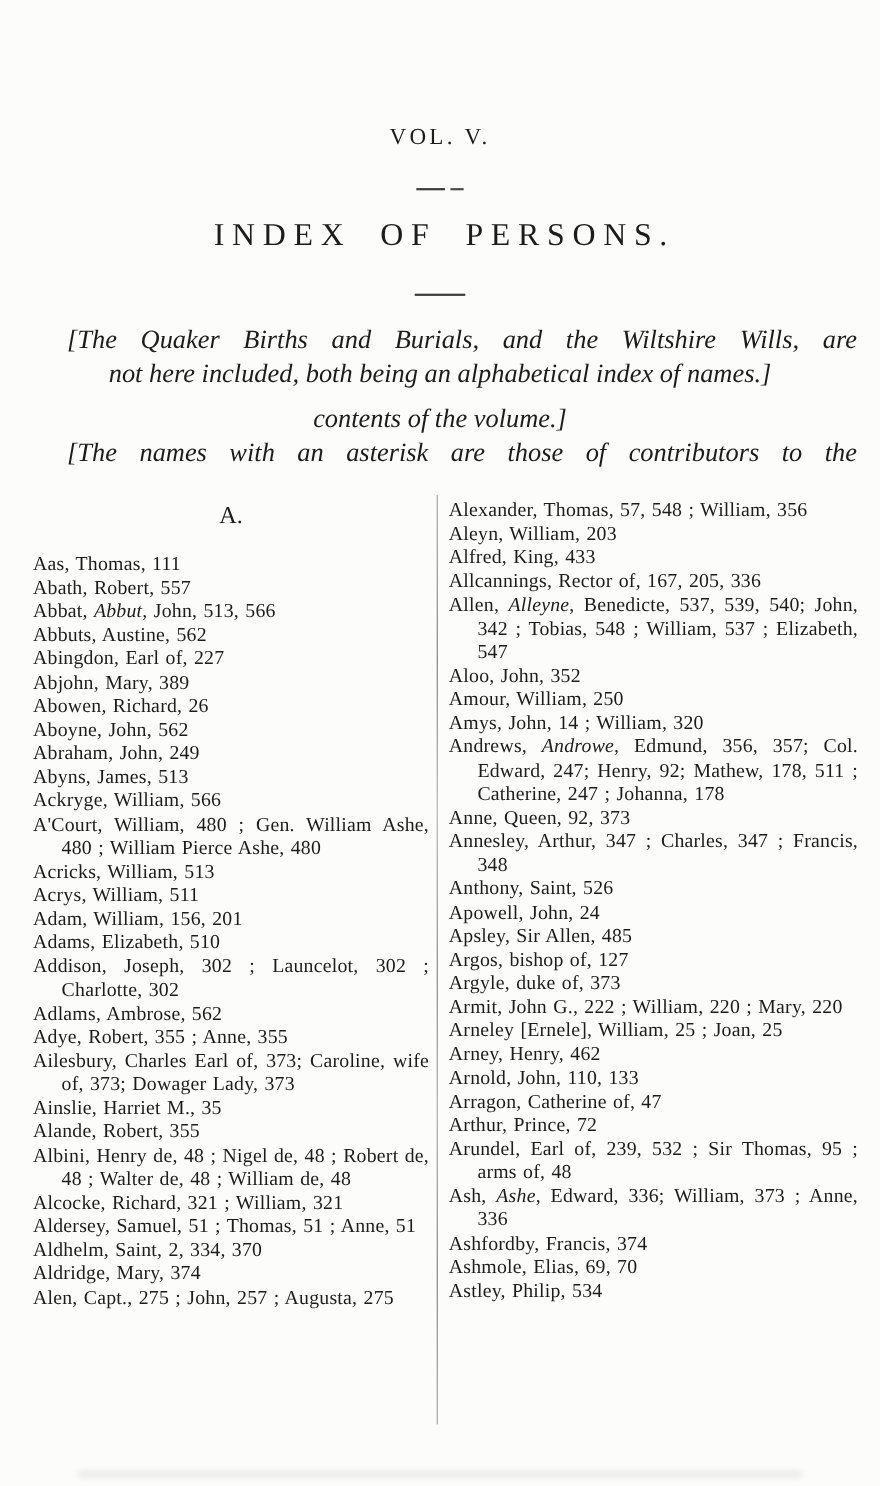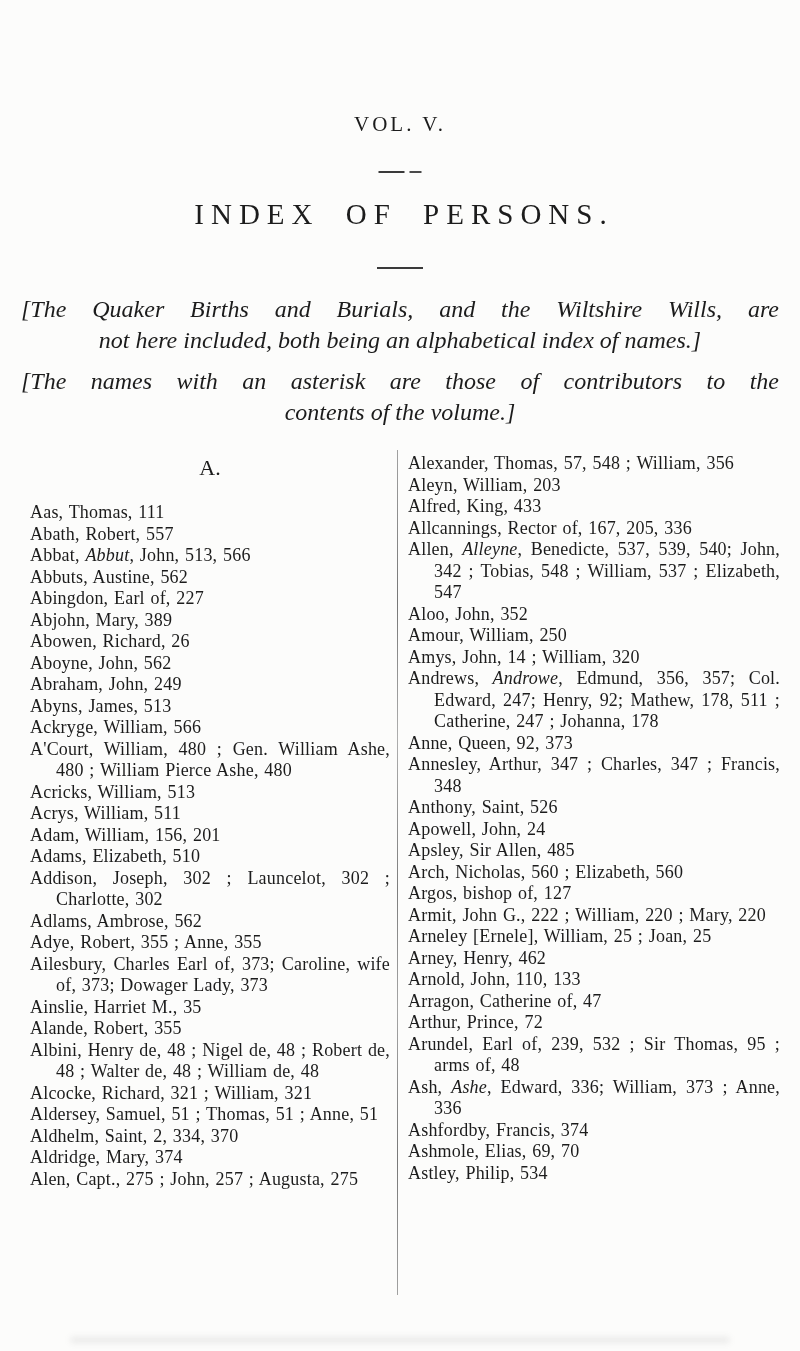--- a/index.html
+++ b/index.html
@@ -26,21 +26,21 @@
   }
   .rule-2{
     position:absolute;top:267px;left:50%;transform:translateX(-50%);
     width:46px;height:2px;background:#3a3a3a;
   }
   .notes{
     position:absolute;top:294px;left:21px;width:758px;
     font-style:italic;font-size:24px;line-height:31px;
   }
   .note{margin:0 0 10px 0;}
-  .note-line.stretch{text-align:justify;text-align-last:justify;}
+  .note-line.stretch{text-align:justify;text-align-last:justify;margin-left:40px;}
   .note-line.center{text-align:center;}
   .columns{
     position:absolute;top:450px;left:30px;width:750px;
     display:flex;align-items:flex-start;
   }
   .col-left{width:360px;}
   .col-rule{
     width:1px;height:845px;margin-left:7px;flex:none;
     background:linear-gradient(to bottom,
       #8a8a8a 0%, #555 18%, #9a9a9a 34%, #5d5d5d 52%,
@@ -78,22 +78,22 @@
   <h1 class="page-title">INDEX OF PERSONS.</h1>
 
   <div class="rule-2"></div>
 
   <section class="notes">
       <div class="note">
         <div class="note-line stretch">[The Quaker Births and Burials, and the Wiltshire Wills, are</div>
         <div class="note-line center">not here included, both being an alphabetical index of names.]</div>
       </div>
       <div class="note">
+        <div class="note-line center">contents of the volume.]</div>
         <div class="note-line stretch">[The names with an asterisk are those of contributors to the</div>
-        <div class="note-line center">contents of the volume.]</div>
       </div>
     </section>
 
   <main class="columns">
     <div class="col-left">
       <div class="letter">A.</div>
       <div class="entries" id="left-entries">
           <p class="entry">Aas, Thomas, 111</p>
           <p class="entry">Abath, Robert, 557</p>
           <p class="entry">Abbat, <i>Abbut</i>, John, 513, 566</p>
@@ -134,22 +134,22 @@
           <p class="entry">Allen, <i>Alleyne</i>, Benedicte, 537, 539, 540; John, 342 ; Tobias, 548 ; William, 537 ; Elizabeth, 547</p>
           <p class="entry">Aloo, John, 352</p>
           <p class="entry">Amour, William, 250</p>
           <p class="entry">Amys, John, 14 ; William, 320</p>
           <p class="entry">Andrews, <i>Androwe</i>, Edmund, 356, 357; Col. Edward, 247; Henry, 92; Mathew, 178, 511 ; Catherine, 247 ; Johanna, 178</p>
           <p class="entry">Anne, Queen, 92, 373</p>
           <p class="entry">Annesley, Arthur, 347 ; Charles, 347 ; Francis, 348</p>
           <p class="entry">Anthony, Saint, 526</p>
           <p class="entry">Apowell, John, 24</p>
           <p class="entry">Apsley, Sir Allen, 485</p>
-          <p class="entry">Arch, Nicholas, 560 ; Elizabeth, 560</p>
           <p class="entry">Argos, bishop of, 127</p>
+          <p class="entry">Argyle, duke of, 373</p>
           <p class="entry">Armit, John G., 222 ; William, 220 ; Mary, 220</p>
           <p class="entry">Arneley [Ernele], William, 25 ; Joan, 25</p>
           <p class="entry">Arney, Henry, 462</p>
           <p class="entry">Arnold, John, 110, 133</p>
           <p class="entry">Arragon, Catherine of, 47</p>
           <p class="entry">Arthur, Prince, 72</p>
           <p class="entry">Arundel, Earl of, 239, 532 ; Sir Thomas, 95 ; arms of, 48</p>
           <p class="entry">Ash, <i>Ashe</i>, Edward, 336; William, 373 ; Anne, 336</p>
           <p class="entry">Ashfordby, Francis, 374</p>
           <p class="entry">Ashmole, Elias, 69, 70</p>

